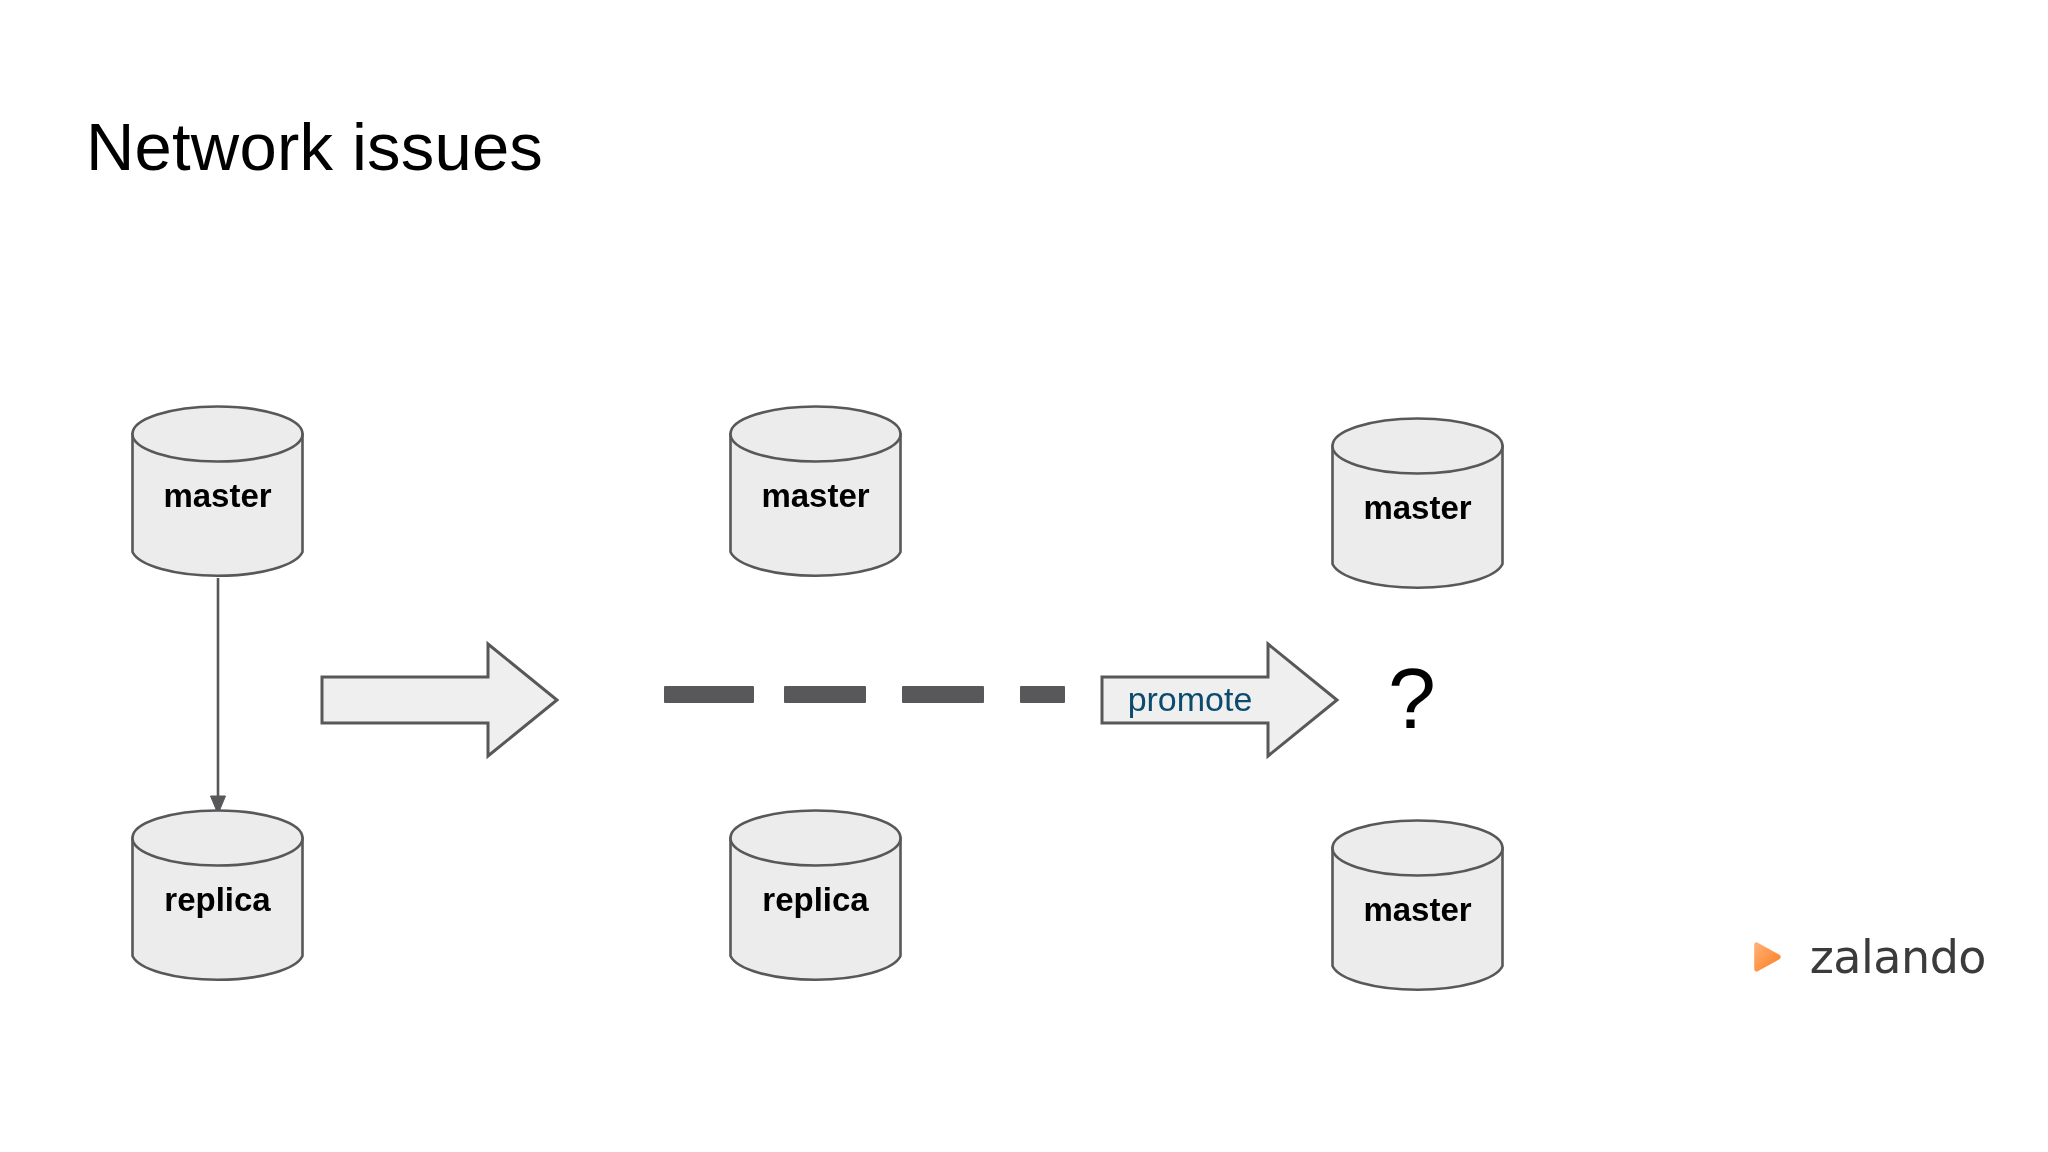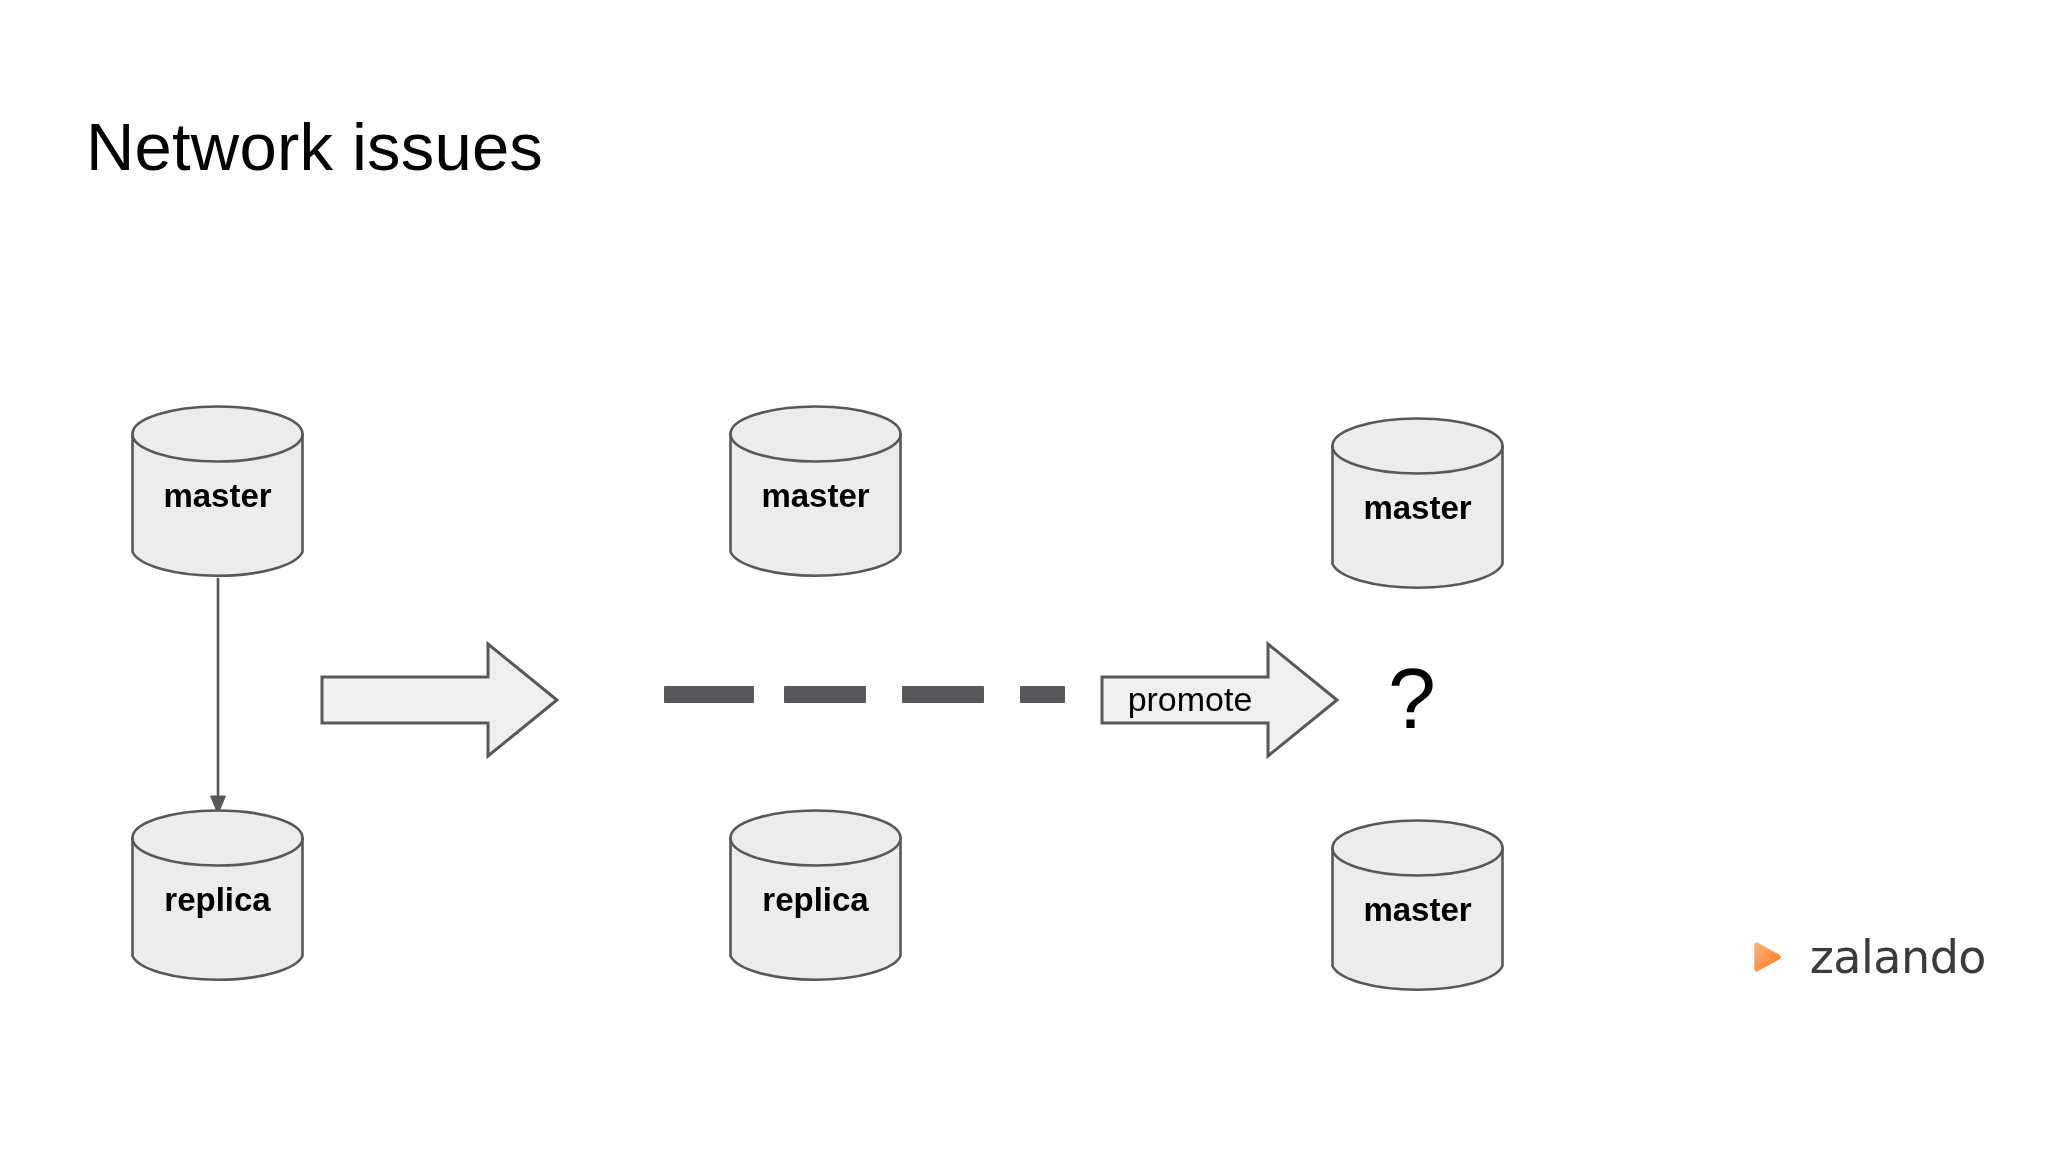--- a/index.html
+++ b/index.html
@@ -78,21 +78,21 @@
     overflow: visible;
   }
   .block-arrow-label {
     position: absolute;
     left: 6px;
     top: 50%;
     width: 168px;
     transform: translateY(-52%);
     text-align: center;
     font-size: 34px;
-    color: #000000;
+    color: #0c4a6e;
     white-space: nowrap;
     pointer-events: none;
   }
 
   
   .dash-line {
     position: absolute;
   }
   .dash {
     position: absolute;

